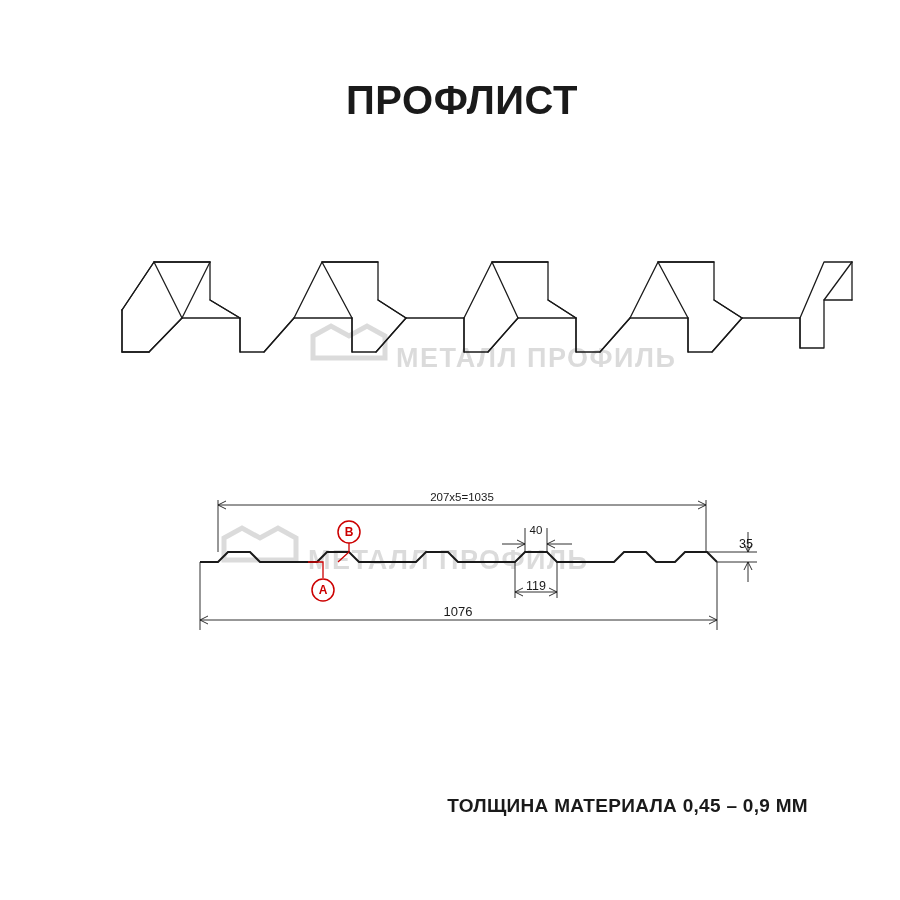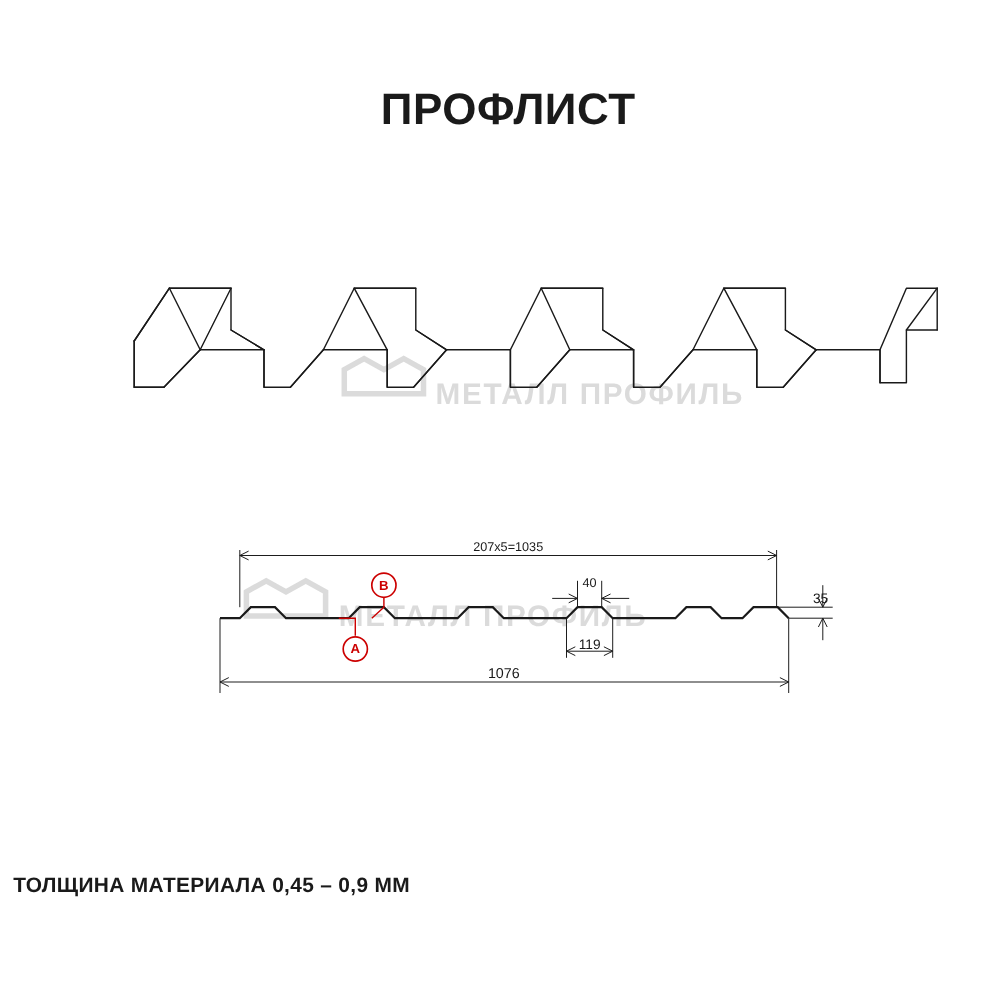--- a/index.html
+++ b/index.html
@@ -40,21 +40,21 @@
     text-align: center;
     font-size: 19px;
     font-weight: bold;
     color: #1a1a1a;
   }
   .footnote {
     position: absolute;
     top: 795px;
     left: 0;
     width: 796px;
-    text-align: left;
+    text-align: right;
     font-size: 19px;
     font-weight: bold;
     letter-spacing: 0.3px;
     color: #1a1a1a;
   }
   .figure {
     position: absolute;
     top: 0;
     left: 0;
   }

